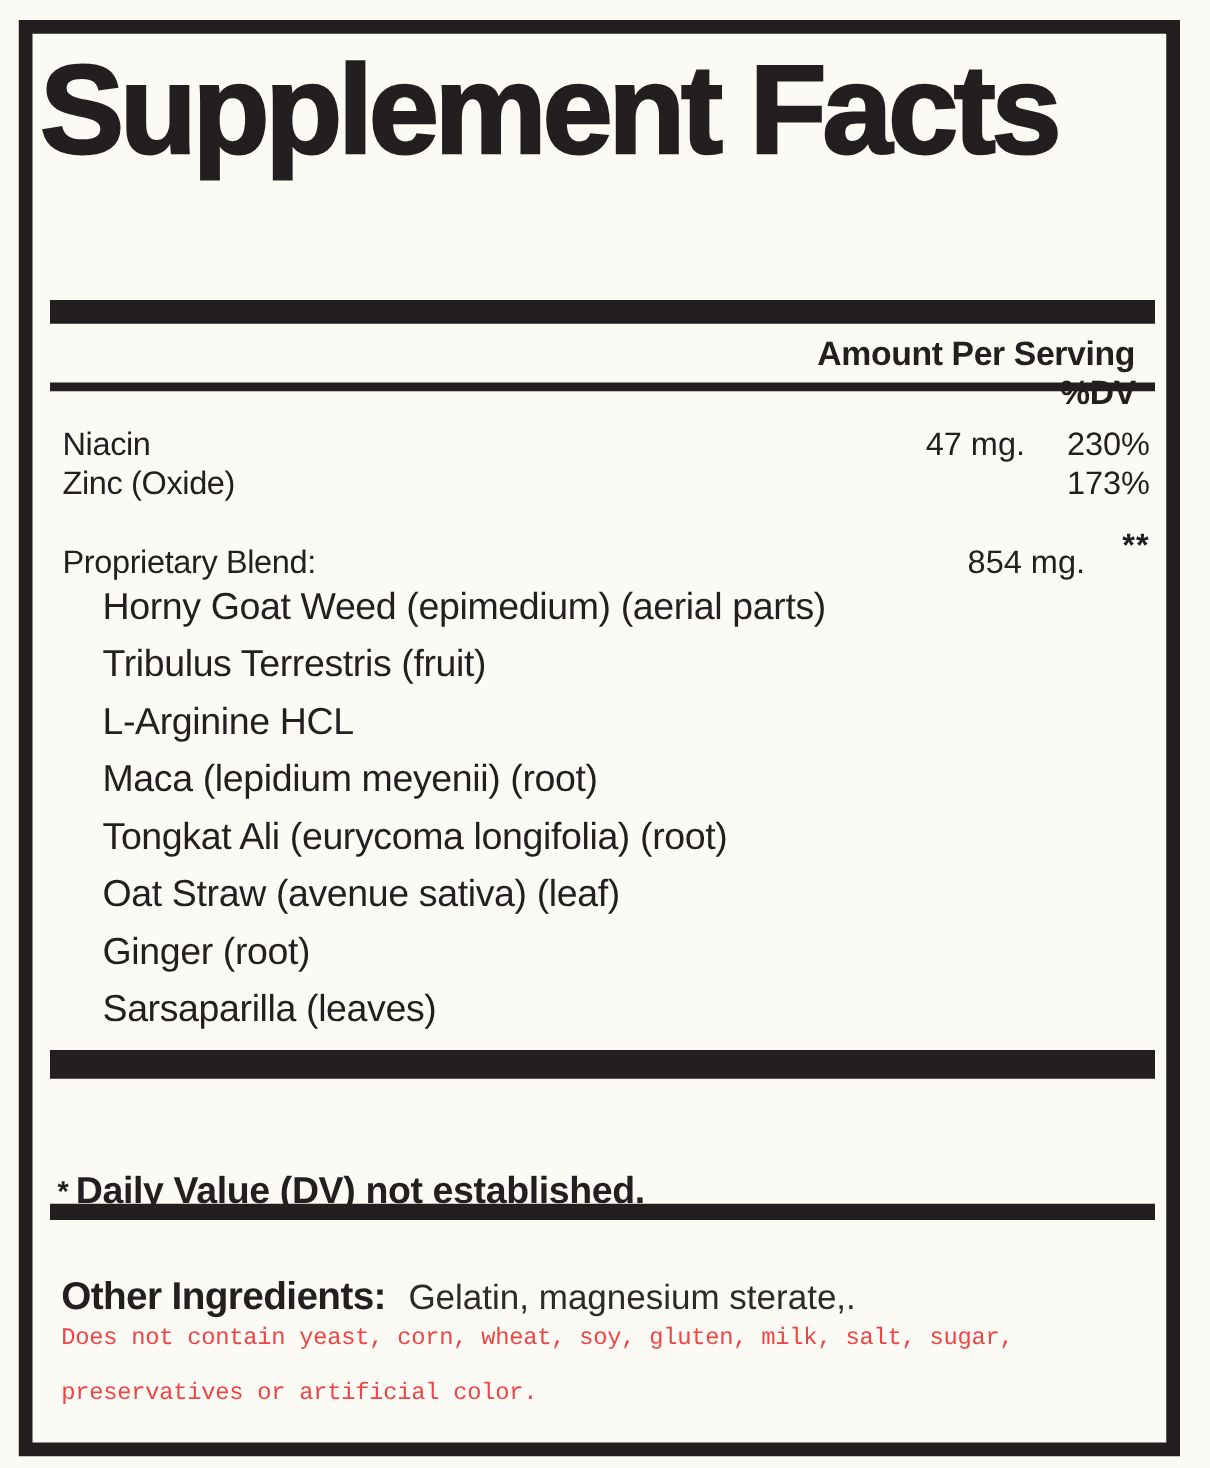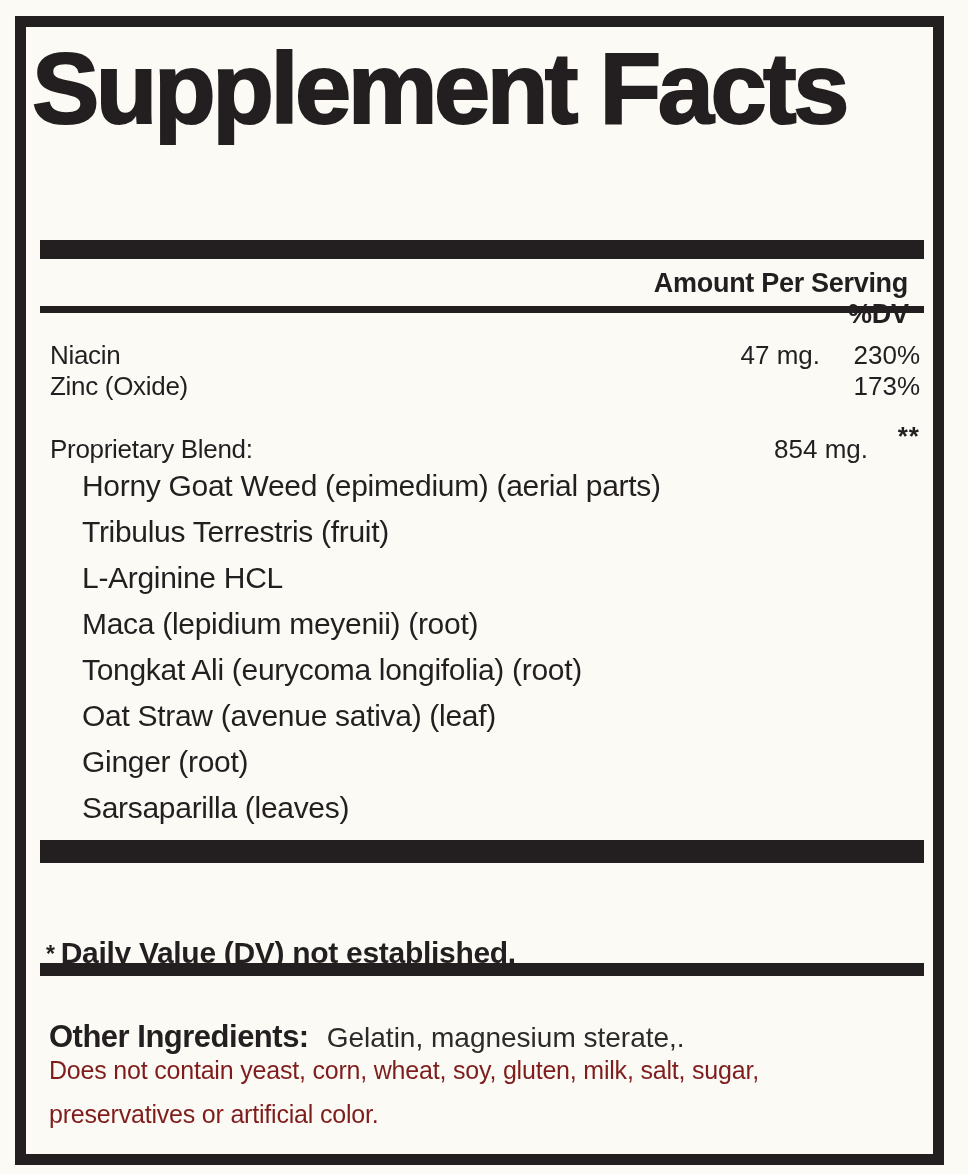--- a/index.html
+++ b/index.html
@@ -139,24 +139,25 @@
   .other-ing .val {
     font-size: 28px;
     color: #2e2a2b;
     margin-left: 18px;
   }
   .disclaimer {
     position: absolute;
     top: 1022px;
     left: 23px;
     right: 20px;
-    font-size: 25px;
+    font-size: 19px;
     line-height: 43.5px;
-    color: #7f1d1d;
+    color: #ef4444;
     letter-spacing: -0.2px;
+    font-family: Liberation Mono, monospace;
   }
 </style>
 </head>
 <body>
 
 <div class="frame">
   <div class="inner">
 
     <div class="title">Supplement Facts</div>
 

